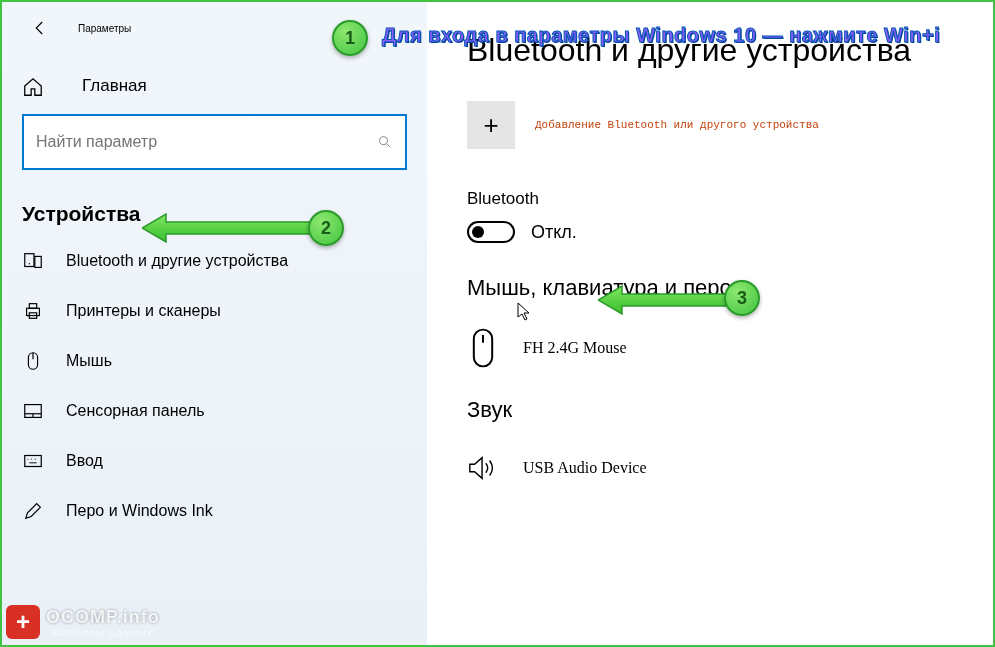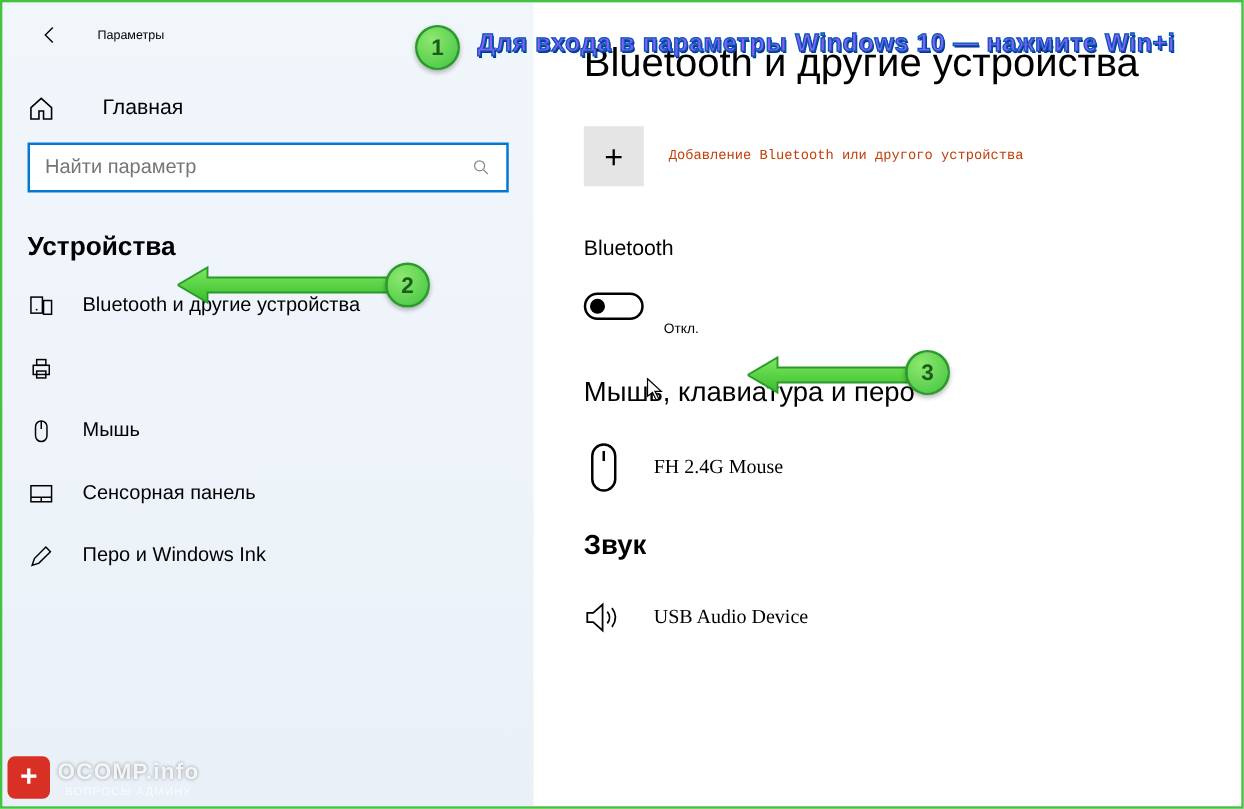--- a/index.html
+++ b/index.html
@@ -6,43 +6,43 @@
     body { width: 995px; height: 647px; background: #fff; overflow: hidden; position: relative; border: 2px solid #42c442; }
     .container { display: flex; width: 100%; height: 100%; }
     .sidebar { width: 425px; background: linear-gradient(180deg, #f1f6fb 0%, #eef4fa 50%, #e9f0f7 100%); padding: 0; display: flex; flex-direction: column; }
     .header-row { display: flex; align-items: center; padding: 8px 20px 18px 20px; }
     .back-btn { width: 36px; height: 36px; display: flex; align-items: center; justify-content: center; cursor: pointer; }
     .title { font-size: 10px; color: #000; margin-left: 20px; }
     .home-row { display: flex; align-items: flex-start; padding: 12px 20px 16px 20px; cursor: pointer; gap: 16px; }
     .home-row svg { width: 22px; height: 22px; }
     .home-row span { font-size: 17px; margin-left: 22px; color: #000; }
     .search-wrap { padding: 0 20px 22px 20px; }
-    .search-box { width: 100%; height: 40px; border: 2px solid #0078d4; background: #fff; display: flex; align-items: center; padding: 16px 12px; }
+    .search-box { width: 100%; height: 56px; border: 2px solid #0078d4; background: #fff; display: flex; align-items: center; padding: 16px 12px; }
     .search-box input { border: none; outline: none; flex: 1; font-size: 16px; color: #666; background: transparent; }
     .search-box svg { width: 16px; height: 16px; }
     .section-title { padding: 10px 20px; font-size: 21px; font-weight: 600; color: #000; }
     .nav-item { display: flex; align-items: center; padding: 14px 20px; cursor: pointer; }
     .nav-item svg { width: 22px; height: 22px; flex-shrink: 0; }
     .nav-item span { font-size: 16px; margin-left: 22px; color: #000; }
     .main { flex: 1; padding: 30px 20px 20px 40px; background: #fff; }
     .main h1 { font-size: 32px; font-weight: 400; color: #000; margin-bottom: 32px; }
     .add-row { display: flex; align-items: center; cursor: pointer; margin-bottom: 40px; }
     .add-box { width: 48px; height: 48px; background: #e5e5e5; display: flex; align-items: center; justify-content: center; font-size: 26px; color: #000; }
     .add-row span { font-size: 11px; margin-left: 20px; color: #c2410c; font-family: Liberation Mono, monospace; }
     .bt-section { margin-bottom: 32px; }
     .bt-label { font-size: 17px; color: #000; margin-bottom: 12px; }
     .toggle-row { display: flex; align-items: center; }
     .toggle { width: 48px; height: 22px; border: 2px solid #000; border-radius: 11px; display: flex; align-items: center; padding: 0 3px; cursor: pointer; }
     .toggle-knob { width: 12px; height: 12px; background: #000; border-radius: 50%; }
-    .toggle-state { font-size: 11px; margin-left: 16px; color: #000; margin-top: 36px; }
+    .toggle-state { font-size: 18px; margin-left: 16px; color: #000; }
     .sub-heading { font-size: 22px; color: #000; margin-bottom: 20px; }
     .device-row { display: flex; align-items: center; padding: 6px 0 28px 0; cursor: pointer; }
     .device-row svg { width: 32px; height: 42px; }
     .device-row span { font-size: 16px; margin-left: 24px; color: #000; font-family: Liberation Serif, serif; }
-    .audio-section .sub-heading { margin-bottom: 18px; font-weight: bold; }
+    .audio-section .sub-heading { margin-bottom: 18px; }
     .annotation-circle { position: absolute; width: 36px; height: 36px; border-radius: 50%; background: radial-gradient(circle at 35% 30%, #8de86e, #42c442); border: 2px solid #2a9a2a; display: flex; align-items: center; justify-content: center; font-weight: 700; font-size: 18px; color: #1a5c1a; box-shadow: 0 2px 4px rgba(0,0,0,0.3); }
     .arrow { position: absolute; }
     .banner { position: absolute; top: 22px; left: 380px; font-size: 20px; font-weight: 700; color: #8b5cf6; -webkit-text-stroke: 1px #0057b7; text-shadow: 1px 1px 0 #003a8c; letter-spacing: 0.5px; }
     .watermark { position: absolute; bottom: 6px; left: 4px; display: flex; align-items: center; }
     .wm-plus { width: 34px; height: 34px; background: #d93025; border-radius: 6px; display: flex; align-items: center; justify-content: center; color: #fff; font-size: 24px; font-weight: 700; }
     .wm-text { margin-left: 6px; text-align: center; }
     .wm-main { font-size: 18px; font-weight: 700; color: rgba(255,255,255,0.85); text-shadow: 0 0 3px rgba(0,0,0,0.4); letter-spacing: 1px; }
     .wm-sub { font-size: 9px; color: rgba(255,255,255,0.75); letter-spacing: 1px; }
     .cursor-img { position: absolute; top: 300px; left: 515px; }
   </style>
@@ -87,39 +87,50 @@
         </svg>
       <span>Bluetooth и другие устройства</span>
     </div>
 
     <div class="nav-item">
       <svg viewBox="0 0 24 24">
           <rect x="5" y="9" width="14" height="8" stroke="#000" stroke-width="1.3" fill="none"></rect>
           <rect x="8" y="4" width="8" height="5" stroke="#000" stroke-width="1.3" fill="none"></rect>
           <rect x="8" y="14" width="8" height="6" stroke="#000" stroke-width="1.3" fill="none"></rect>
         </svg>
+      <span>Принтеры и сканеры</span>
     </div>
 
     <div class="nav-item">
       <svg viewBox="0 0 24 24">
           <rect x="7" y="3" width="10" height="18" rx="5" stroke="#000" stroke-width="1.3" fill="none"></rect>
           <line x1="12" y1="3" x2="12" y2="10" stroke="#000" stroke-width="1.3"></line>
         </svg>
       <span>Мышь</span>
     </div>
 
     <div class="nav-item">
       <svg viewBox="0 0 24 24">
           <rect x="3" y="5" width="18" height="14" stroke="#000" stroke-width="1.3" fill="none"></rect>
           <line x1="3" y1="15" x2="21" y2="15" stroke="#000" stroke-width="1.3"></line>
           <line x1="12" y1="15" x2="12" y2="19" stroke="#000" stroke-width="1.3"></line>
         </svg>
       <span>Сенсорная панель</span>
     </div>
 
+    <div class="nav-item">
+      <svg viewBox="0 0 24 24">
+          <rect x="3" y="6" width="18" height="12" stroke="#000" stroke-width="1.3" fill="none"></rect>
+          <line x1="6" y1="10" x2="7" y2="10" stroke="#000"></line>
+          <line x1="10" y1="10" x2="11" y2="10" stroke="#000"></line>
+          <line x1="14" y1="10" x2="15" y2="10" stroke="#000"></line>
+          <line x1="8" y1="14" x2="16" y2="14" stroke="#000"></line>
+        </svg>
+      <span>Ввод</span>
+    </div>
 
     <div class="nav-item">
       <svg viewBox="0 0 24 24">
           <path d="M4 20 L6 14 L16 4 L20 8 L10 18 Z" stroke="#000" stroke-width="1.3" fill="none"></path>
         </svg>
       <span>Перо и Windows Ink</span>
     </div>
   </div>
 
   <div class="main">

